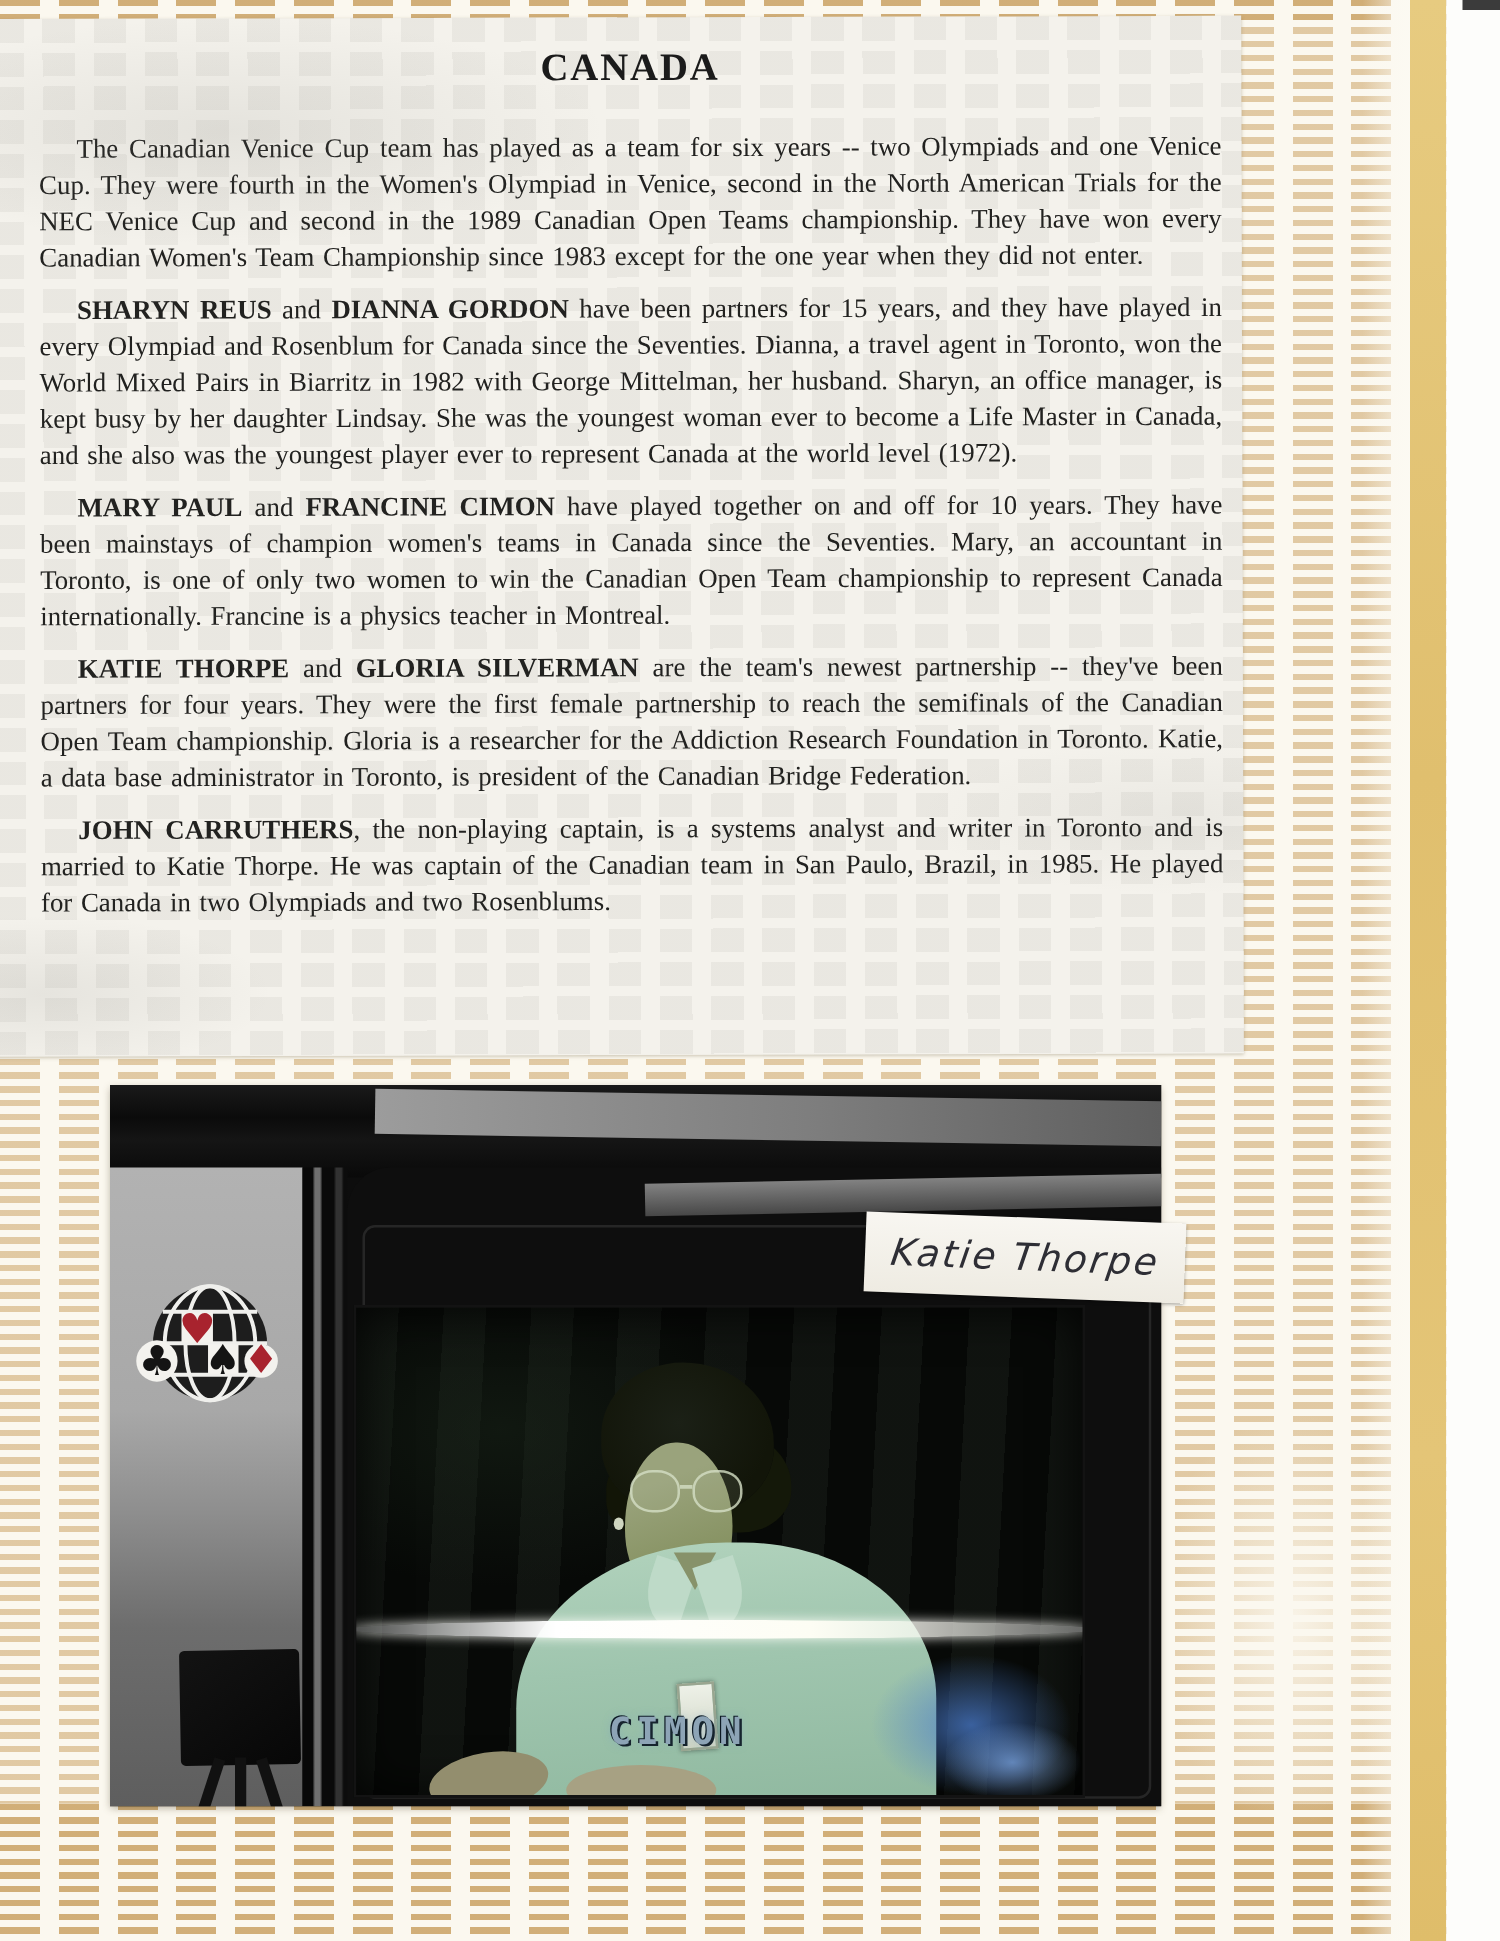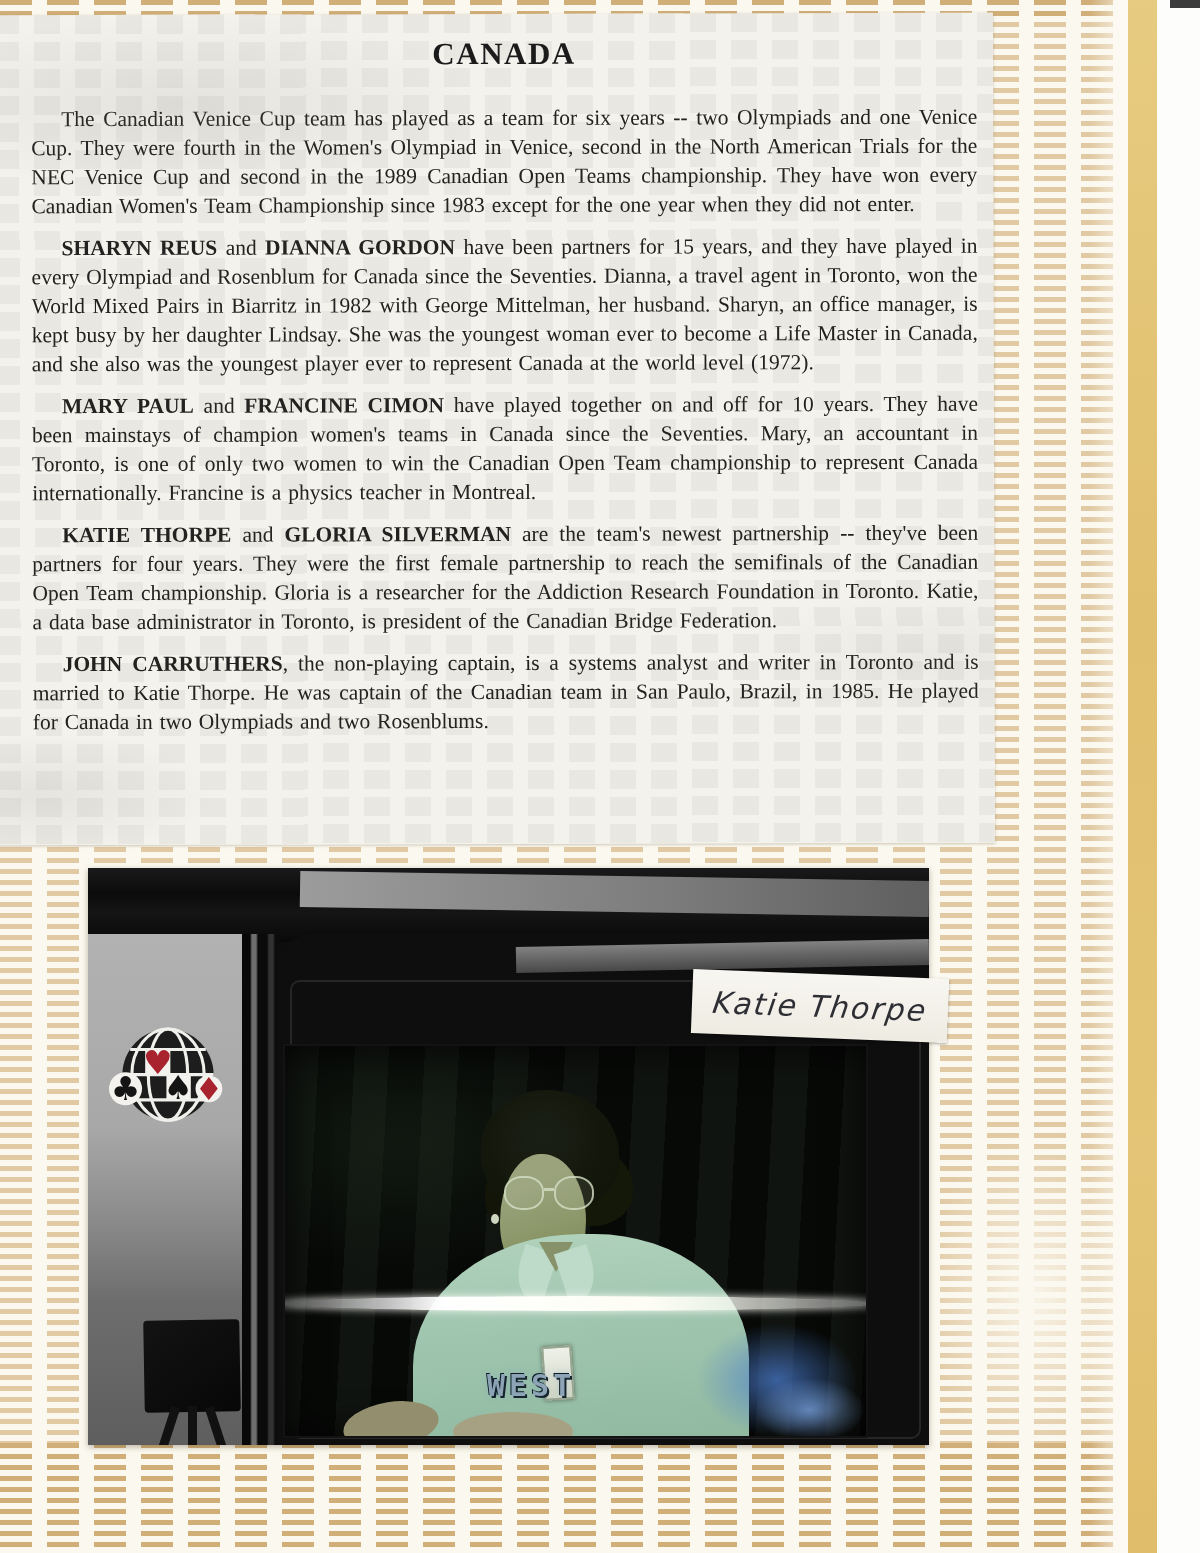--- a/index.html
+++ b/index.html
@@ -265,21 +265,21 @@
         <div class="collar l"></div>
         <div class="vneck"></div>
         <div class="collar r"></div>
       </div>
       <div class="badge"></div>
       <div class="hand h1"></div>
       <div class="hand h2"></div>
       <div class="glow g1"></div>
       <div class="glow g2"></div>
       <div class="streak"></div>
-      <div class="west">WEST</div>
+      <div class="west">CIMON</div>
     </div>
     <div class="speaker">
       <div class="box"></div>
       <div class="leg l2"></div>
       <div class="leg l3"></div>
       <div class="leg l1"></div>
     </div>
   </figure>
 
   <div class="tape">

